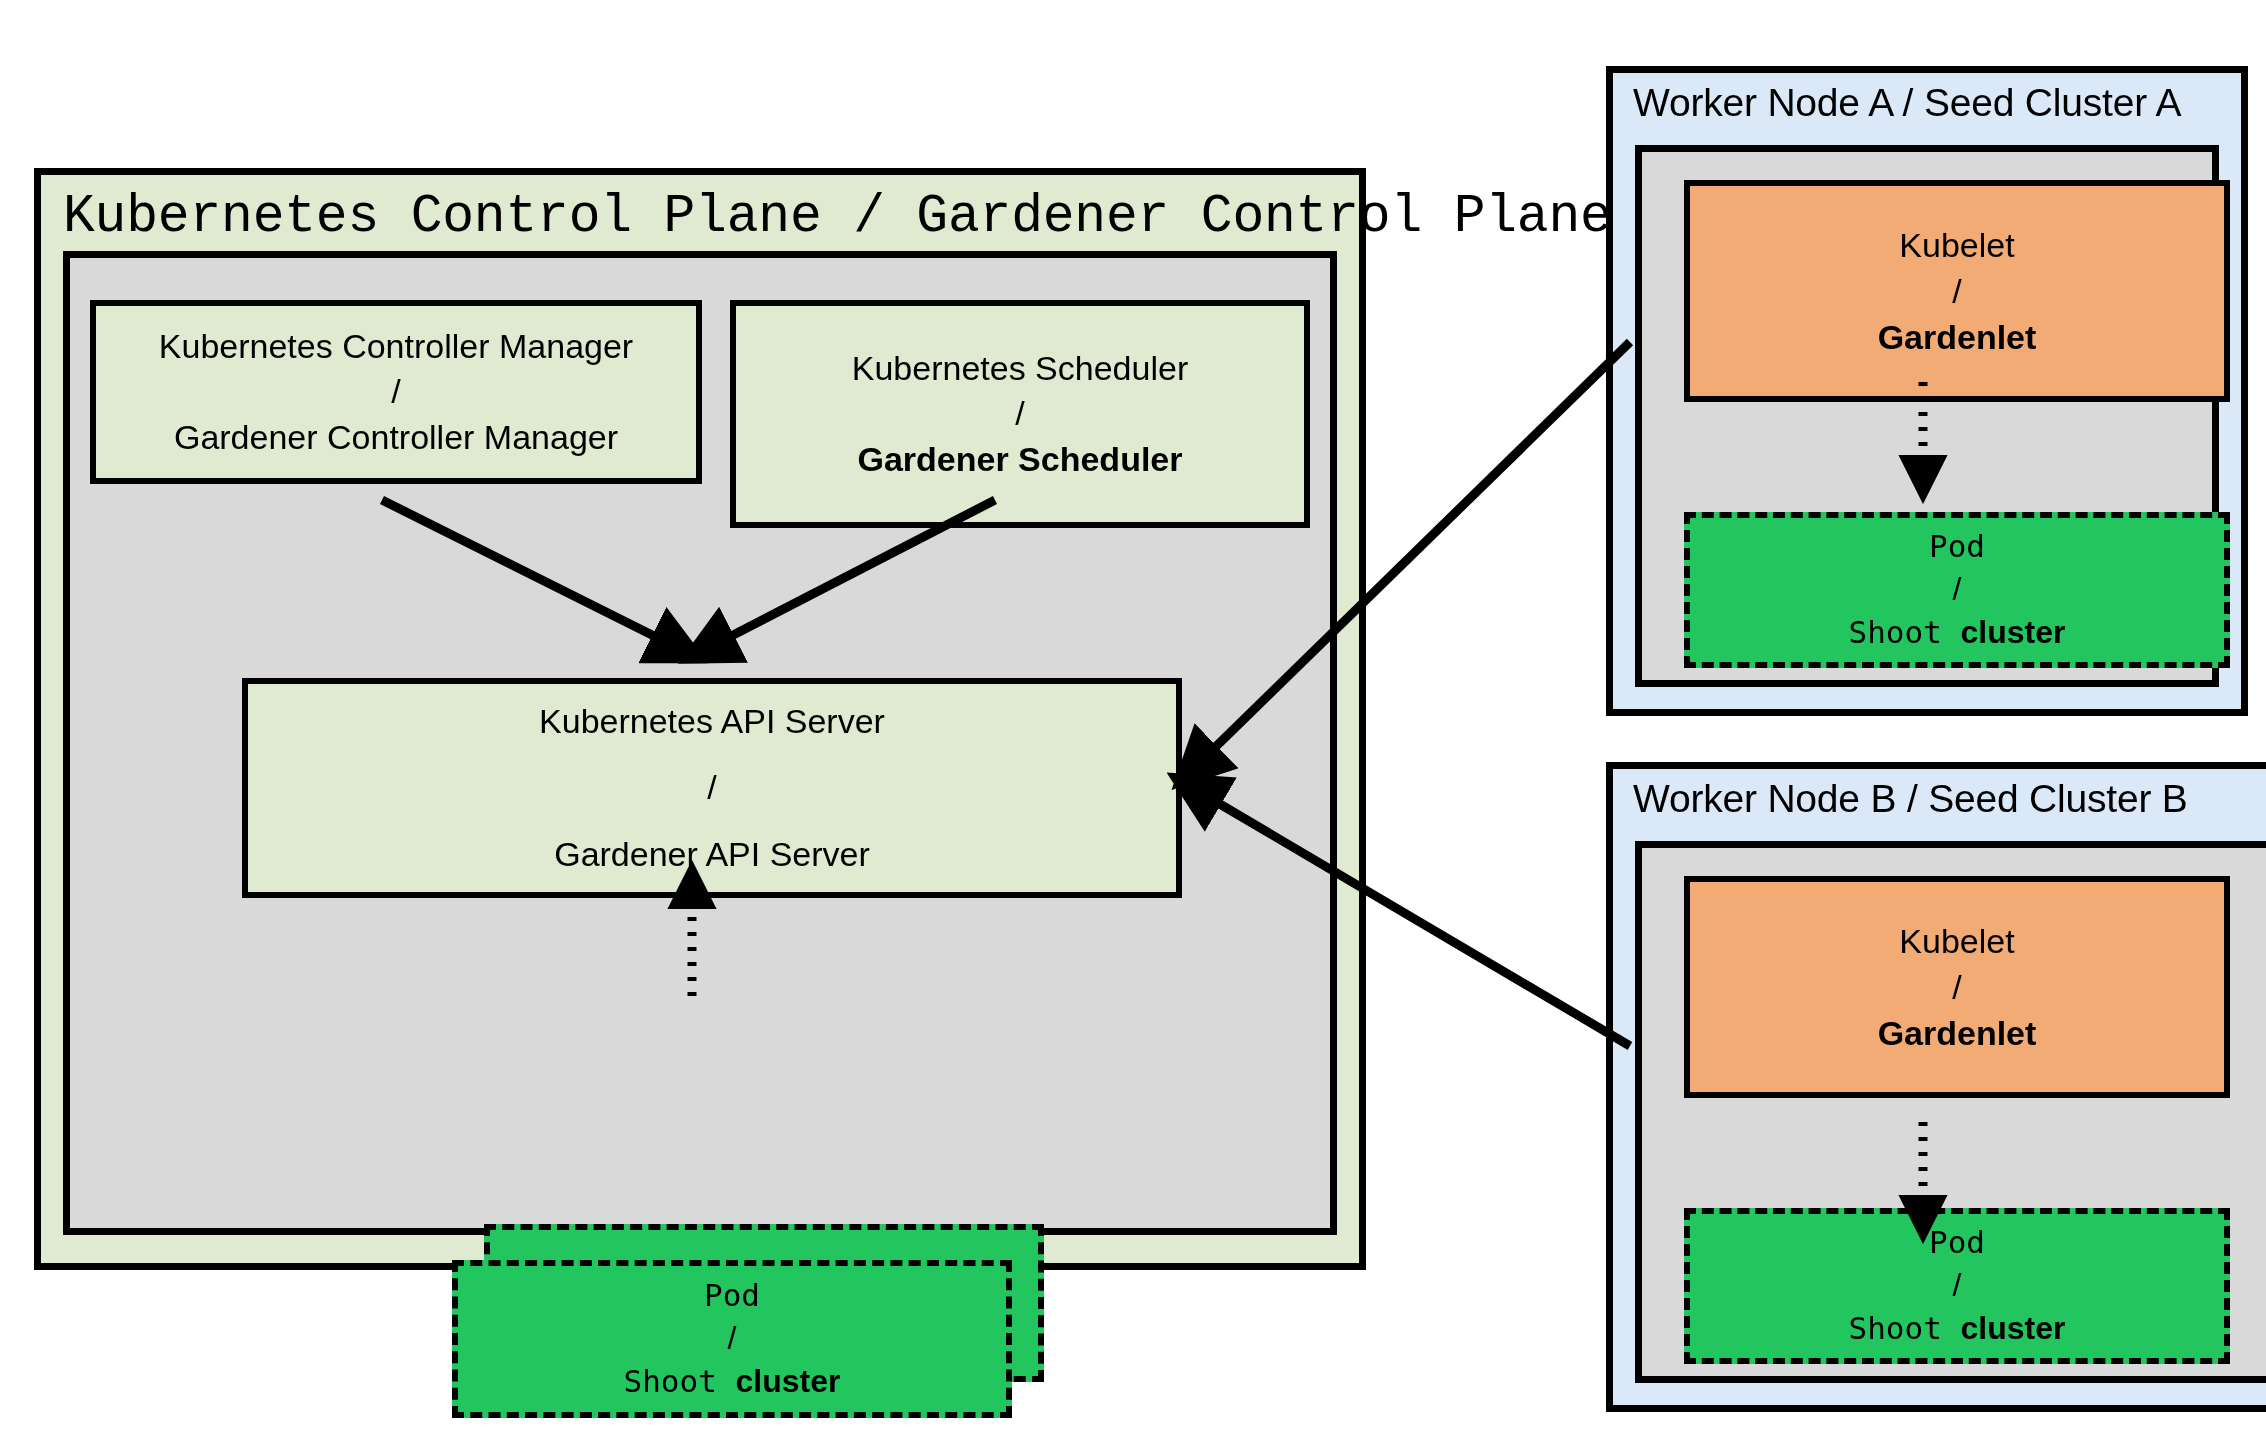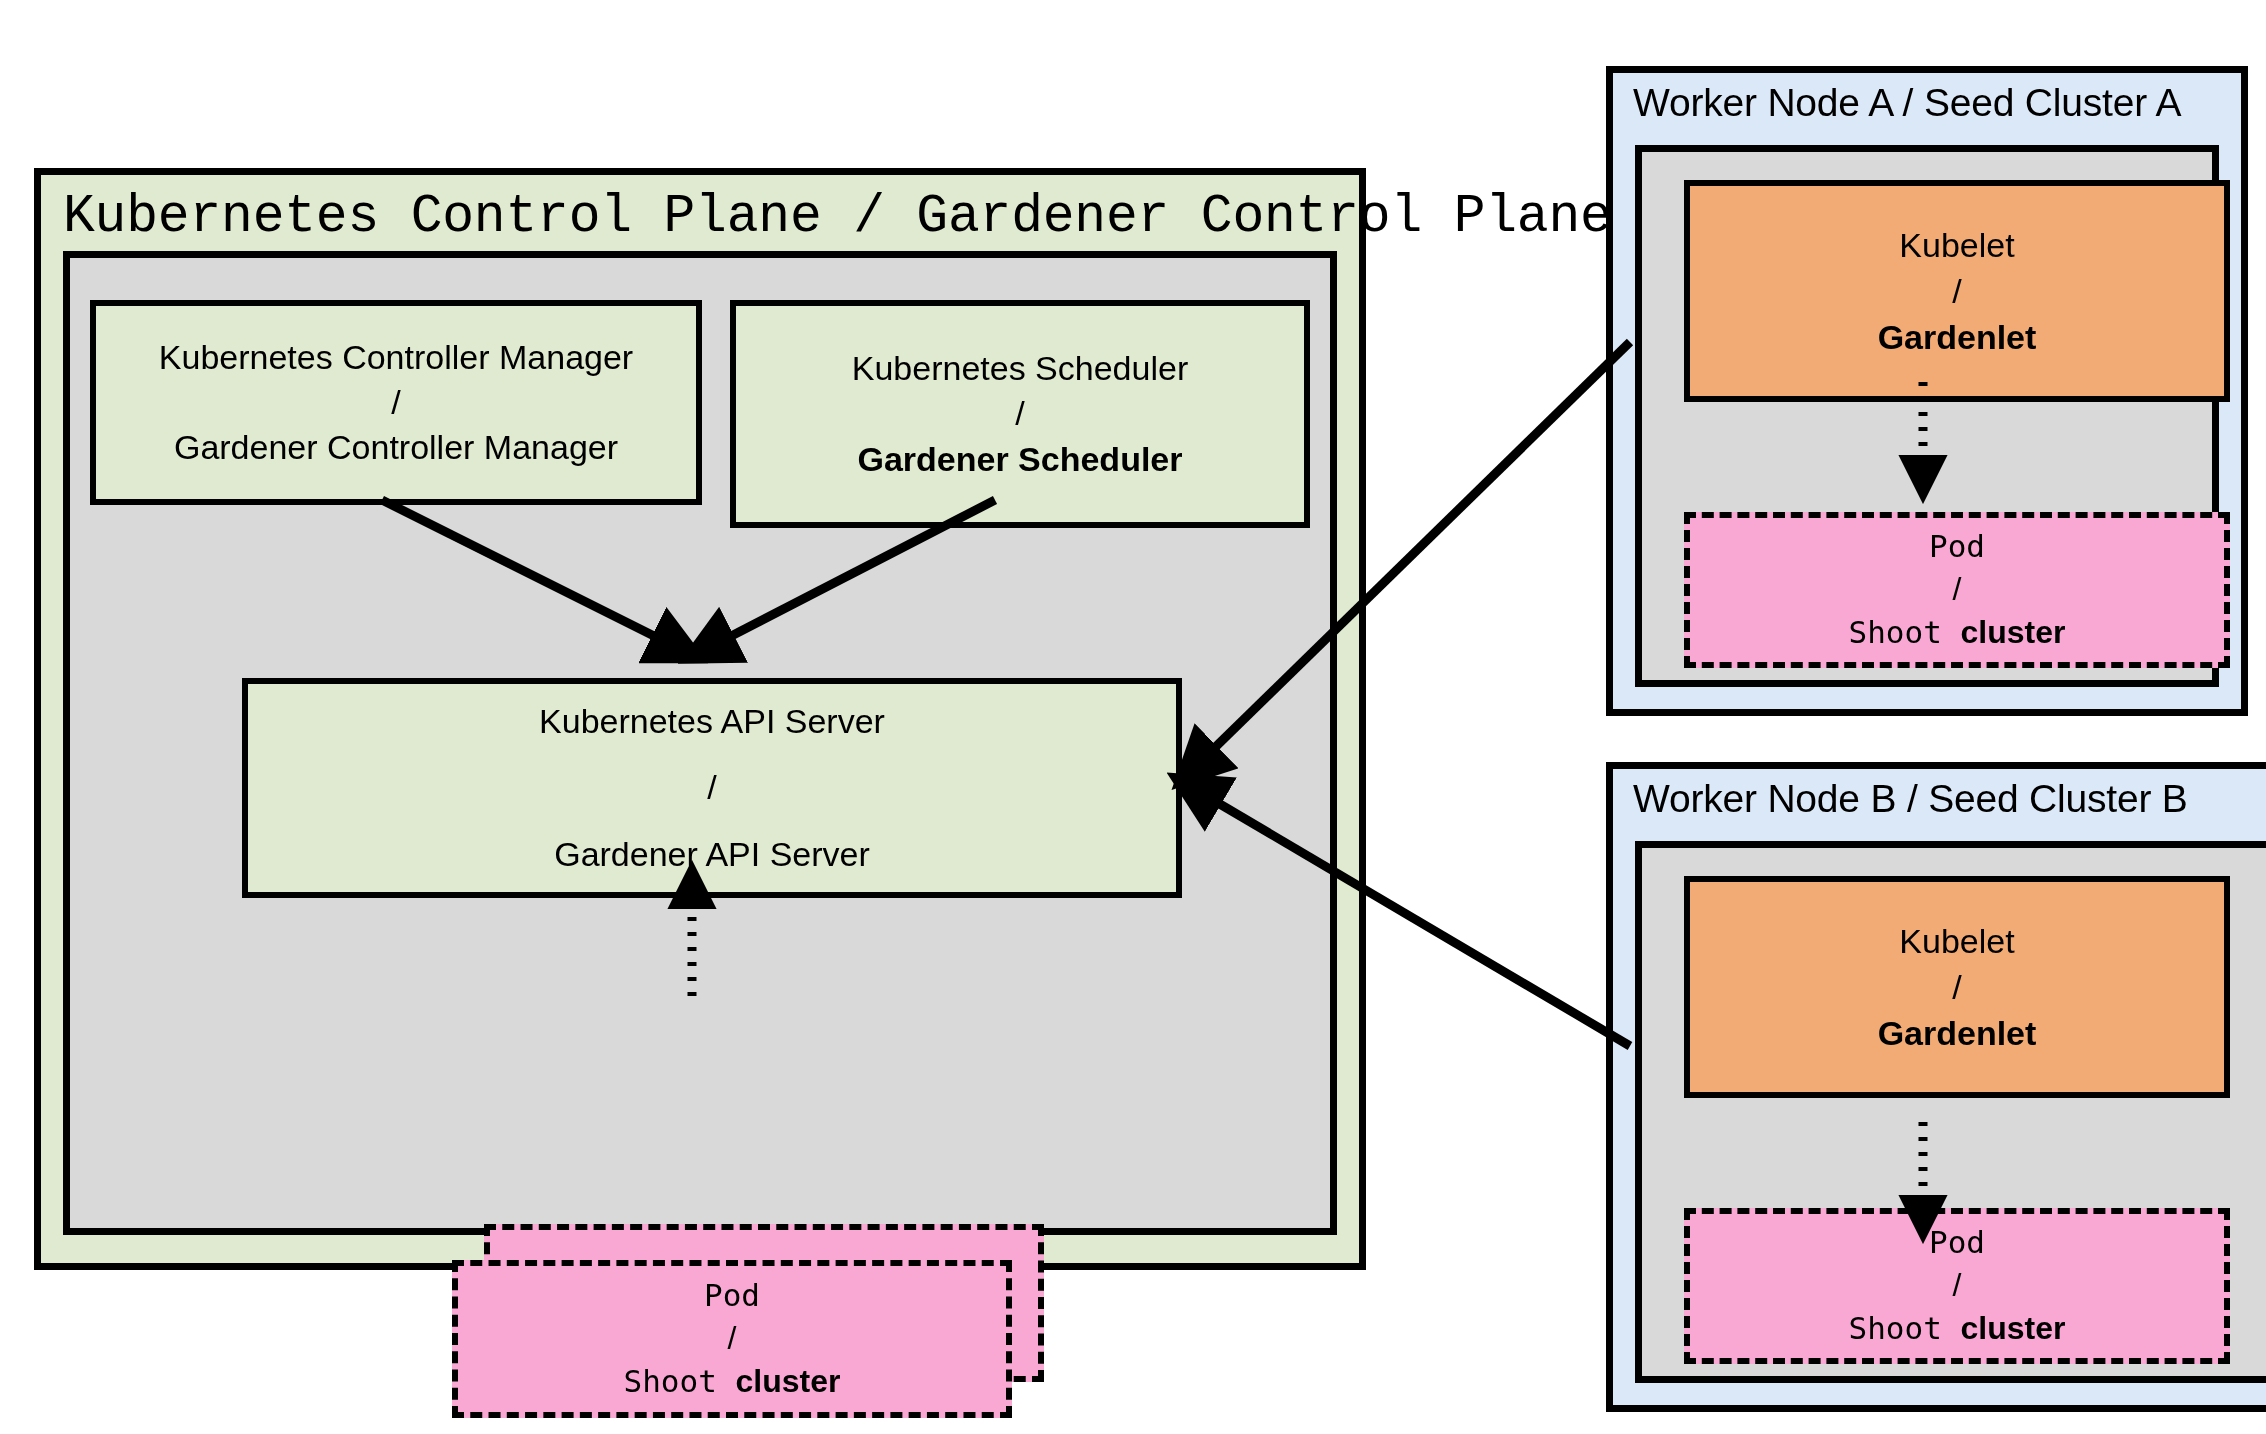--- a/index.html
+++ b/index.html
@@ -62,28 +62,28 @@
     color: #000000;
   }
   .green-box .line {
     font-size: 34px;
     line-height: 1.33;
     white-space: nowrap;
   }
   .green-box .line.bold { font-weight: bold; }
   .green-box .line.slash { font-size: 34px; }
 
-  #kcm-box   { left: 20px;  top: 42px;  width: 612px; height: 205px; }
+  #kcm-box   { left: 20px;  top: 42px;  width: 612px; height: 184px; }
   #ksched-box{ left: 660px; top: 42px;  width: 580px; height: 228px; }
   #kapi-box  { left: 172px; top: 420px; width: 940px; height: 220px; gap: 21px; }
 
   
   .pod-box {
     position: absolute;
-    background: #f9a8d4;
+    background: #22c55e;
     border: 6px dashed #000000;
     box-sizing: border-box;
     padding-left: 48px;
   }
   .pod-inner {
     position: absolute;
     inset: 0;
     display: flex;
     flex-direction: column;
     align-items: center;

